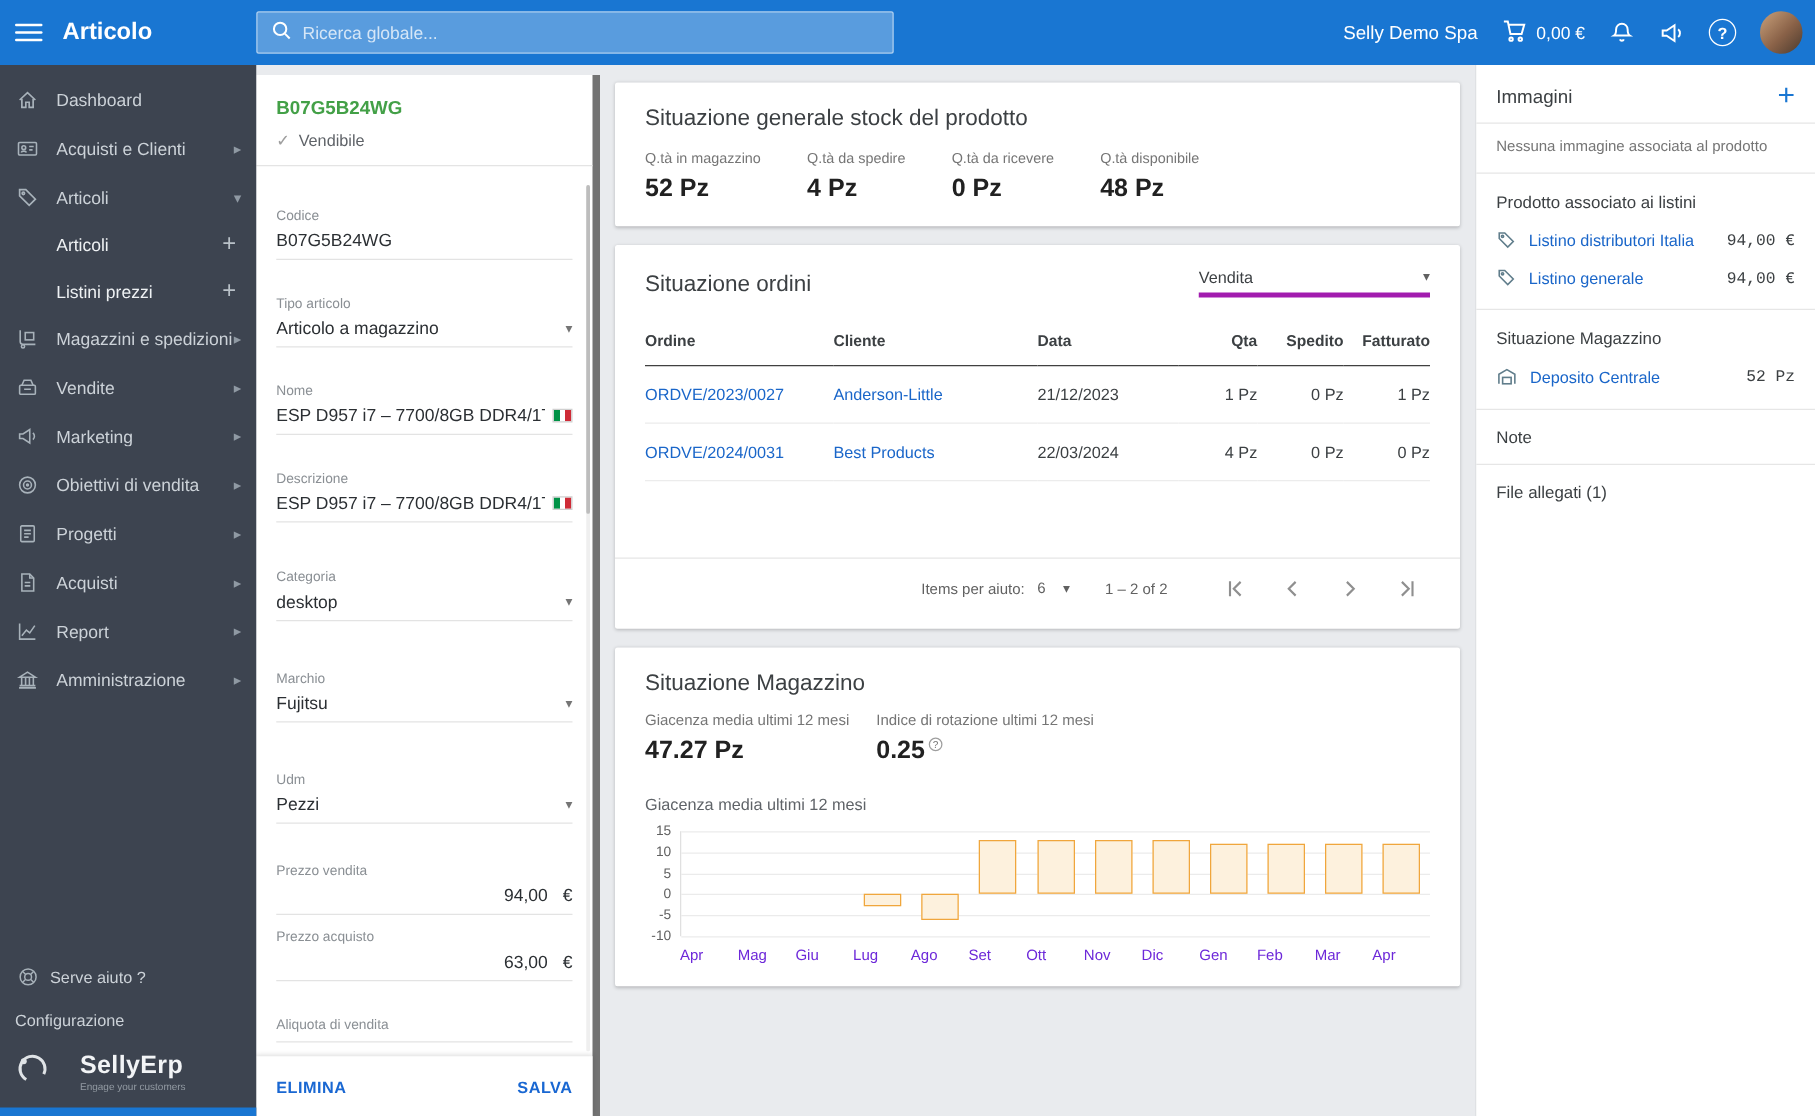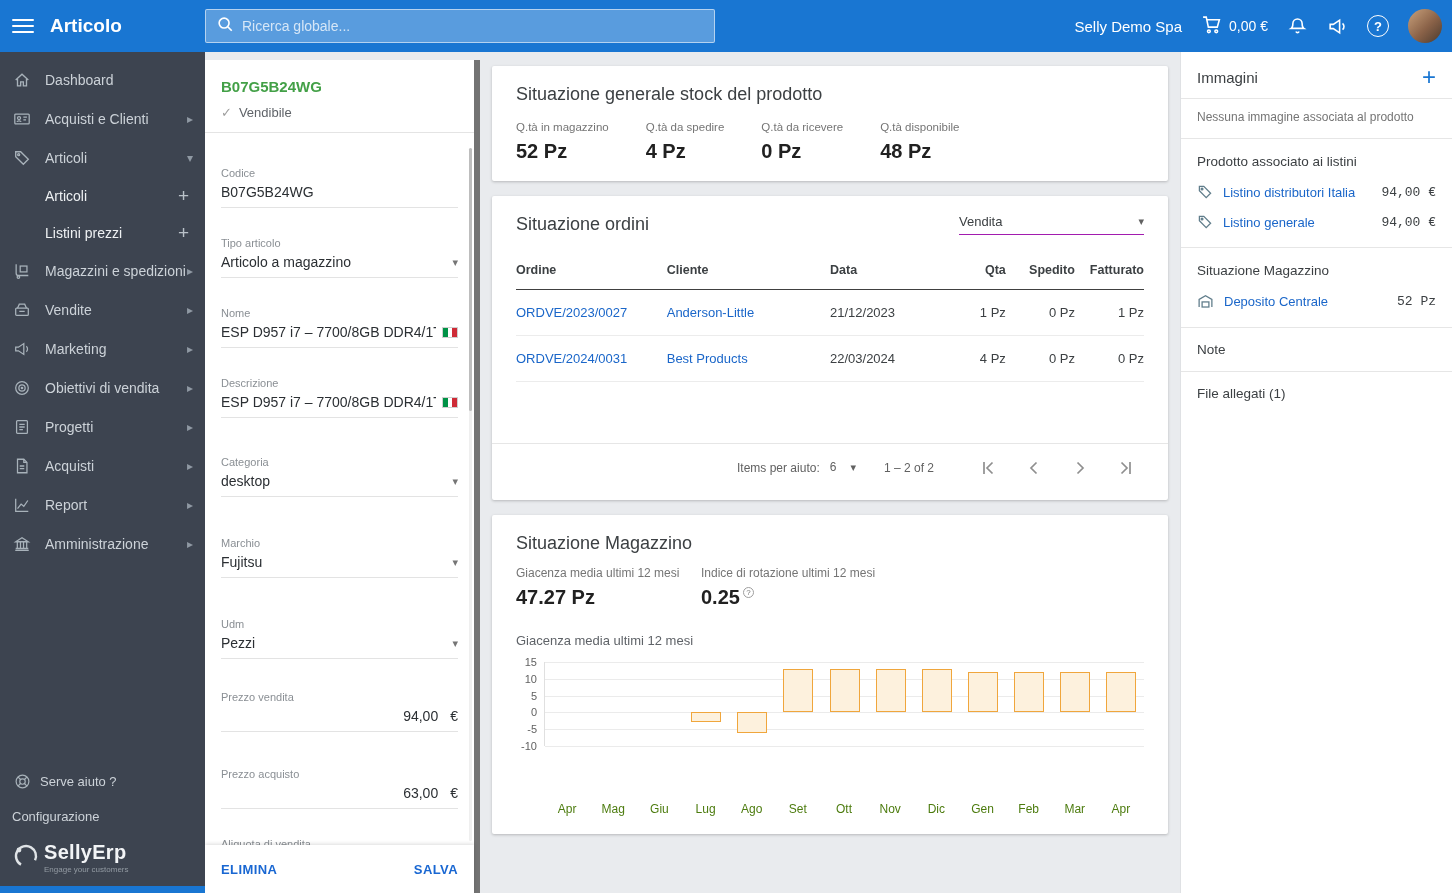--- a/index.html
+++ b/index.html
@@ -28,21 +28,21 @@
   .nav-icon { width:20px; height:20px; margin-right:13px; display:flex; align-items:center; justify-content:center; flex:none; }
   .nav-label { flex:1; white-space:nowrap; overflow:hidden; }
   .nav-arrow { color:#8f99a3; font-size:12px; }
   .nav-sub { padding-left:45px; height:37px; }
   .nav-sub .nav-label { color:#eef1f3; }
   .nav-plus { color:#b9c1c8; font-size:19px; font-weight:300; padding-right:4px; }
   .sidebar-footer { position:absolute; left:0; right:0; bottom:7px; }
   .sf-row { display:flex; align-items:center; padding:9px 12px; color:#ccd2d8; font-size:13px; cursor:pointer; }
   .sf-row .nav-icon { margin-right:8px; }
   .sf-logo { display:flex; align-items:center; padding:8px 12px 12px; }
-  .sf-logo-text { margin-left:4px; }
+  .sf-logo-text { margin-left:24px; }
   .sf-name { color:#f2f4f6; font-size:20px; font-weight:700; letter-spacing:.3px; }
   .sf-tag { color:#939ba3; font-size:8px; margin-top:1px; }
   .sidebar-strip { position:absolute; bottom:0; left:0; width:205px; height:7px; background:#1976d2; }
 
   
   .form-panel { position:absolute; top:60px; left:205px; width:275px; bottom:0; background:#fff; border-right:6px solid #737373; z-index:10; }
   .fp-head { padding:18px 16px 12px; border-bottom:1px solid #e4e4e4; }
   .fp-title { color:#43a047; font-size:15px; font-weight:700; }
   .fp-status { margin-top:10px; font-size:13px; color:#5f6368; display:flex; align-items:center; gap:7px; }
   .fp-check { color:#9e9e9e; font-size:13px; }
@@ -69,21 +69,21 @@
   .tab.active::after { content:""; position:absolute; bottom:0; left:50%; transform:translateX(-50%); width:115px; height:2px; background:#1976d2; }
   .content { padding:14px 12px; }
   .card { background:#fff; border-radius:2px; box-shadow:0 1px 3px rgba(0,0,0,.22); margin-bottom:15px; padding:18px 24px; }
   .card-title { font-size:18px; color:#3c4043; font-weight:400; }
 
   .stats-row { display:flex; gap:37px; margin-top:16px; }
   .stat-label { font-size:11.5px; color:#757575; }
   .stat-value { font-size:20px; font-weight:700; color:#212121; margin-top:7px; }
 
   .orders-head { display:flex; align-items:flex-end; justify-content:space-between; }
-  .select-line { width:185px; border-bottom:1px solid #a21caf; display:flex; align-items:center; padding-bottom:5px; cursor:pointer; }
+  .select-line { width:185px; border-bottom:4px solid #a21caf; display:flex; align-items:center; padding-bottom:5px; cursor:pointer; }
   .select-line .sel-text { font-size:13px; color:#3c4043; flex:1; }
   .sel-caret { color:#616161; font-size:11px; }
   table.orders { width:100%; border-collapse:collapse; margin-top:16px; }
   table.orders th { text-align:left; font-size:12.5px; color:#3c4043; font-weight:700; padding:12px 0 12px; border-bottom:1px solid #404040; }
   table.orders td { font-size:13px; color:#3c4043; padding:15px 0; border-bottom:1px solid #ececec; }
   .ar { text-align:right !important; }
   a.blue-link { color:#1a66c9; text-decoration:none; cursor:pointer; }
   .orders-spacer { height:62px; border-bottom:1px solid #e6e6e6; margin:0 -24px; }
   .pagination { display:flex; align-items:center; justify-content:flex-end; gap:10px; padding:14px 0 4px; font-size:12px; color:#616161; }
   .pp-select { display:flex; align-items:center; gap:14px; margin-right:18px; cursor:pointer; padding-bottom:2px; }
@@ -98,21 +98,21 @@
   .chart-sub { font-size:13px; color:#5f6368; margin-top:24px; }
   .chart-wrap { display:flex; height:84px; margin-top:14px; }
   .chart-ylabels { width:28px; position:relative; flex:none; }
   .ylab { position:absolute; right:7px; transform:translateY(-50%); font-size:11px; color:#616161; }
   .chart-plot { flex:1; position:relative; border-left:1px solid #e0e0e0; }
   .gridline { position:absolute; left:0; right:0; height:1px; background:#ebebeb; }
   .bar { position:absolute; width:30px; border:1.5px solid #f0a63c; background:#fdf1dd; }
   .chart-xrow { display:flex; margin-top:8px; }
   .chart-xspacer { width:28px; flex:none; }
   .chart-xlabels { flex:1; display:flex; }
-  .xlab { flex:1; text-align:center; font-size:12px; color:#4d7c0f;margin-top:48px; }
+  .xlab { flex:1; text-align:left; font-size:12px; color:#6d28d9; }
 
   
   .right-panel { position:absolute; top:52px; left:1180px; right:0; bottom:0; background:#fff; border-left:1px solid #dfe1e4; z-index:10; }
   .rp-head { display:flex; align-items:center; justify-content:space-between; padding:16px 16px 12px; }
   .rp-head-title { font-size:15px; color:#3c4043; }
   .rp-plus { color:#1976d2; font-size:24px; font-weight:300; cursor:pointer; line-height:18px; }
   .rp-divider { height:1px; background:#e6e6e6; }
   .rp-empty { font-size:12px; color:#757575; padding:11px 16px 14px; }
   .rp-h { font-size:13.5px; color:#3c4043; padding:15px 16px 8px; }
   .rp-row { display:flex; align-items:center; padding:7px 16px; font-size:13px; cursor:pointer; }
@@ -378,21 +378,21 @@
             <span class="f-caret">▾</span>
           </div>
       </div>
       <div class="field" style="margin-top:32px;">
         <div class="f-label">Prezzo vendita</div>
         <div class="f-value f-right">
             <span>94,00</span>
             <span class="f-cur">€</span>
           </div>
       </div>
-      <div class="field" style="margin-top:36px;">
+      <div class="field" style="margin-top:12px;">
         <div class="f-label">Prezzo acquisto</div>
         <div class="f-value f-right">
             <span>63,00</span>
             <span class="f-cur">€</span>
           </div>
       </div>
       <div class="field">
         <div class="f-label">Aliquota di vendita</div>
       </div>
     </div>

